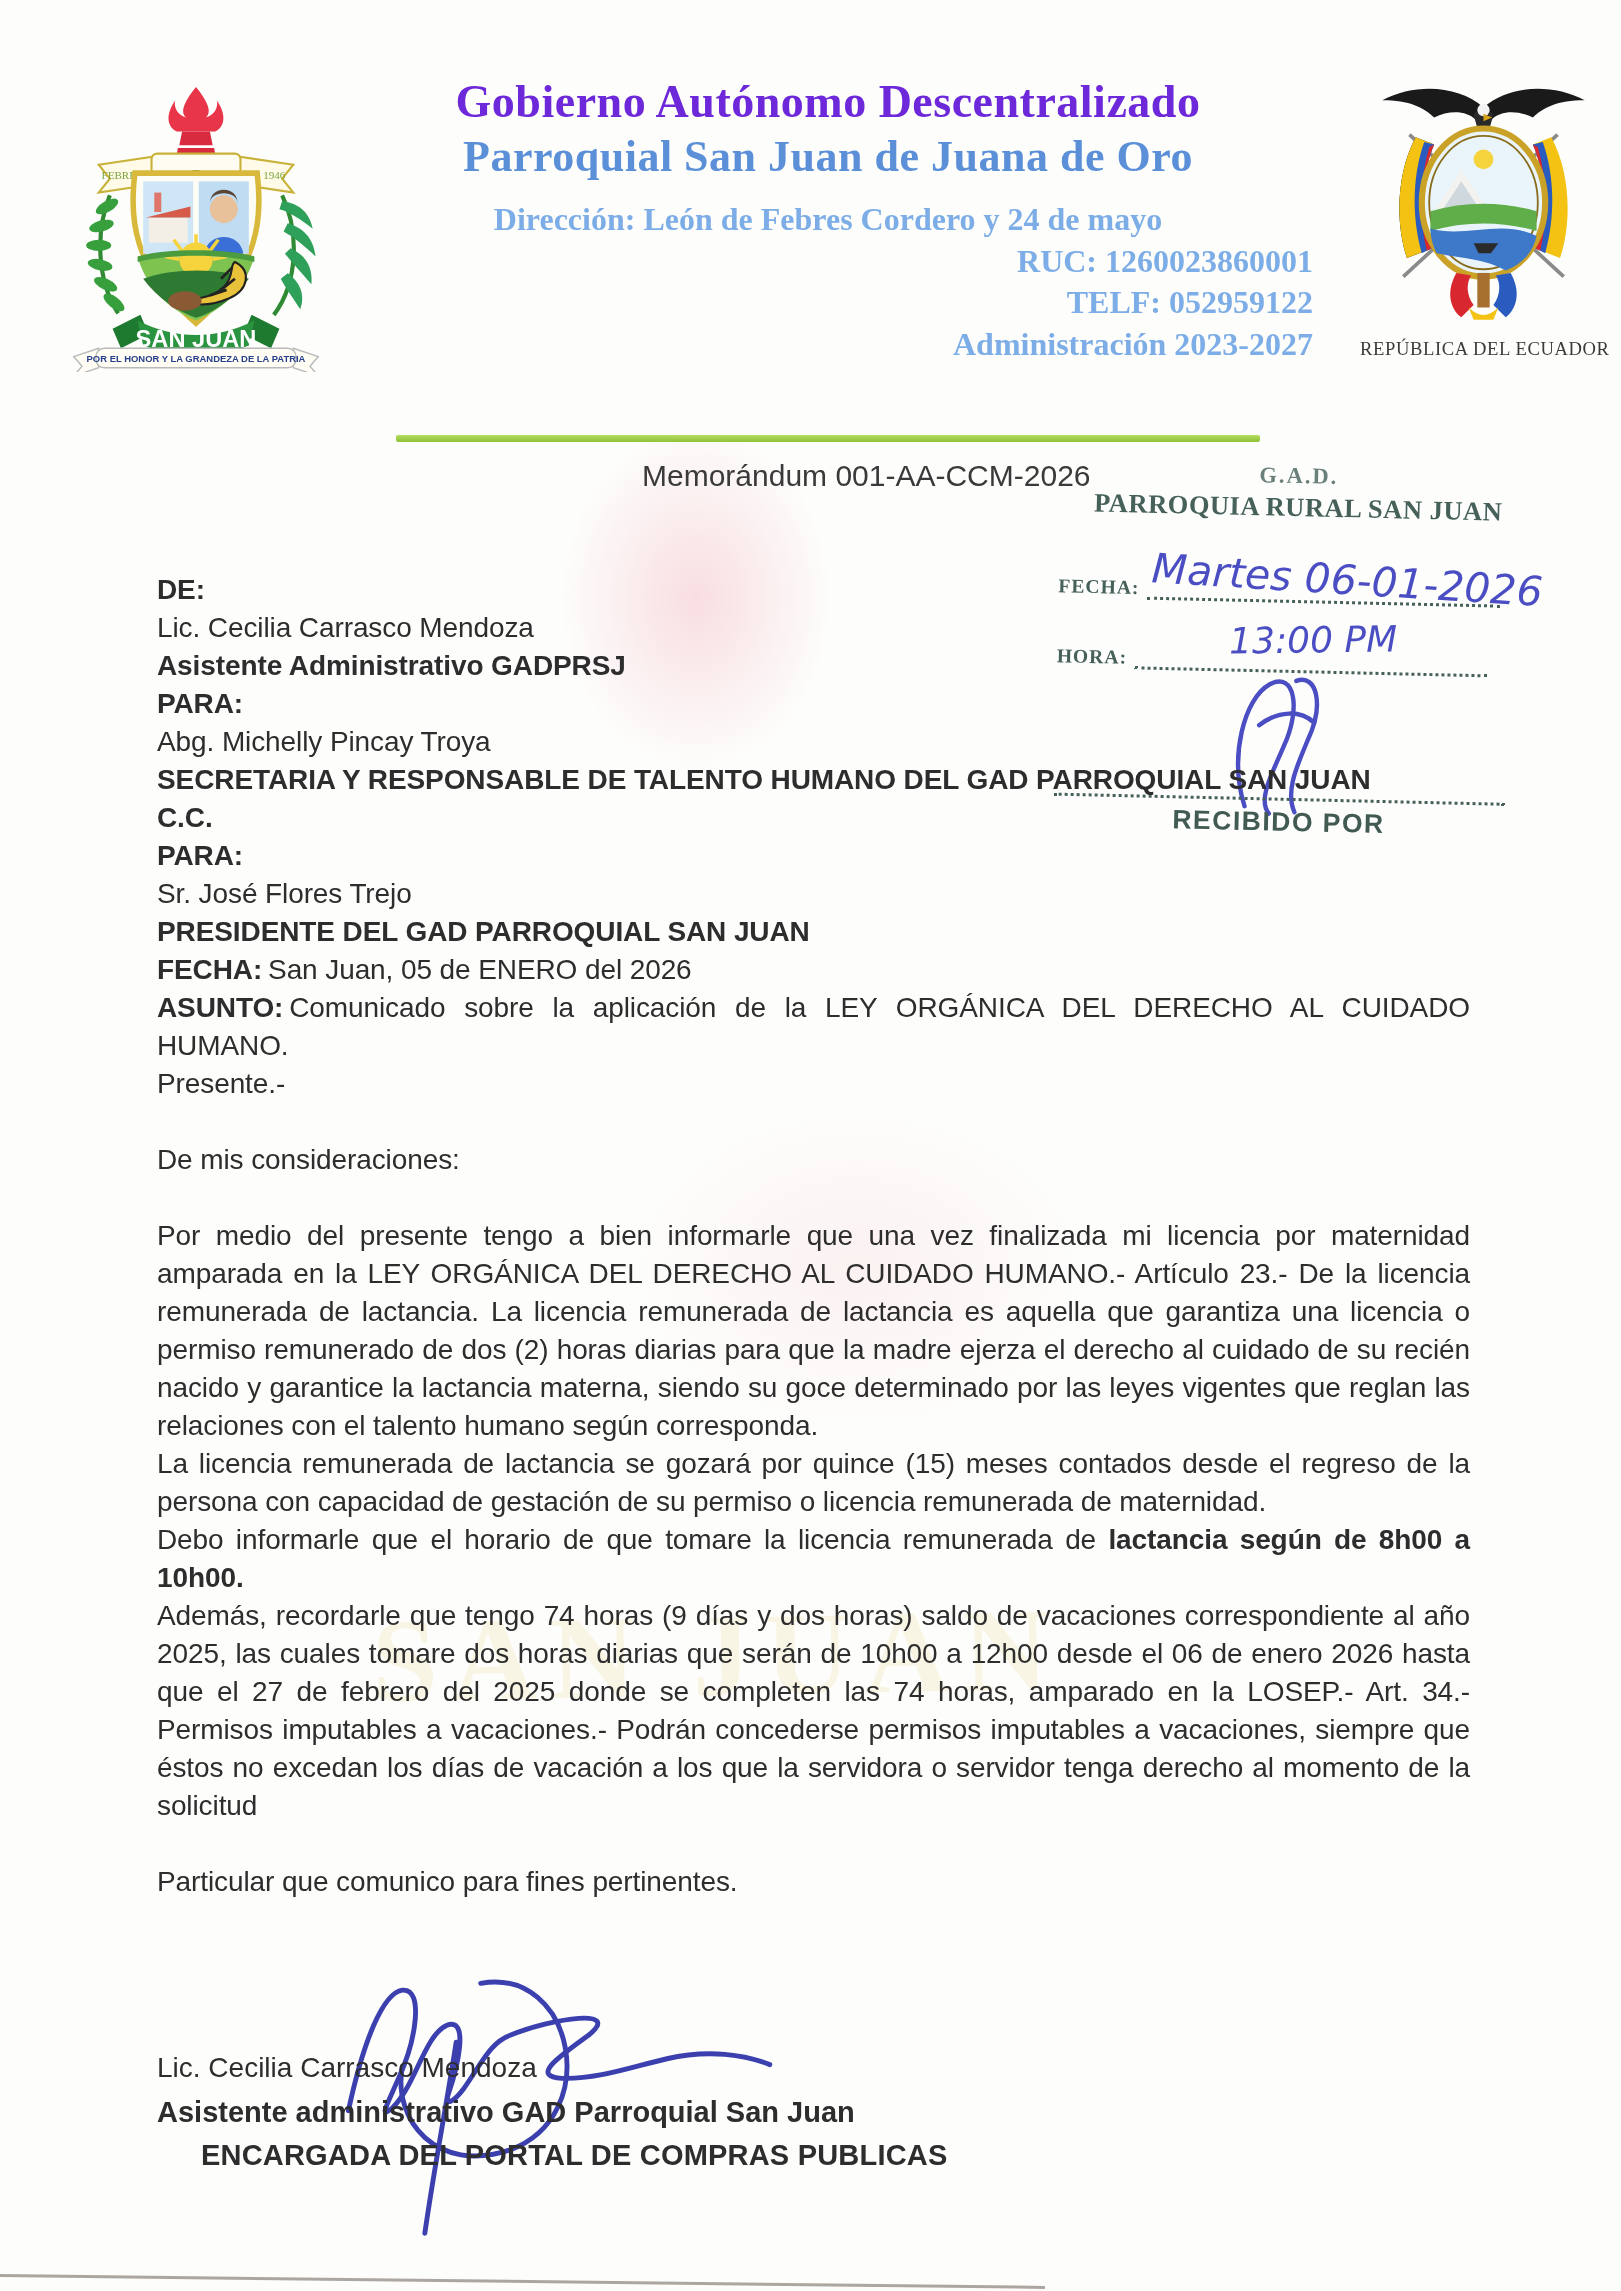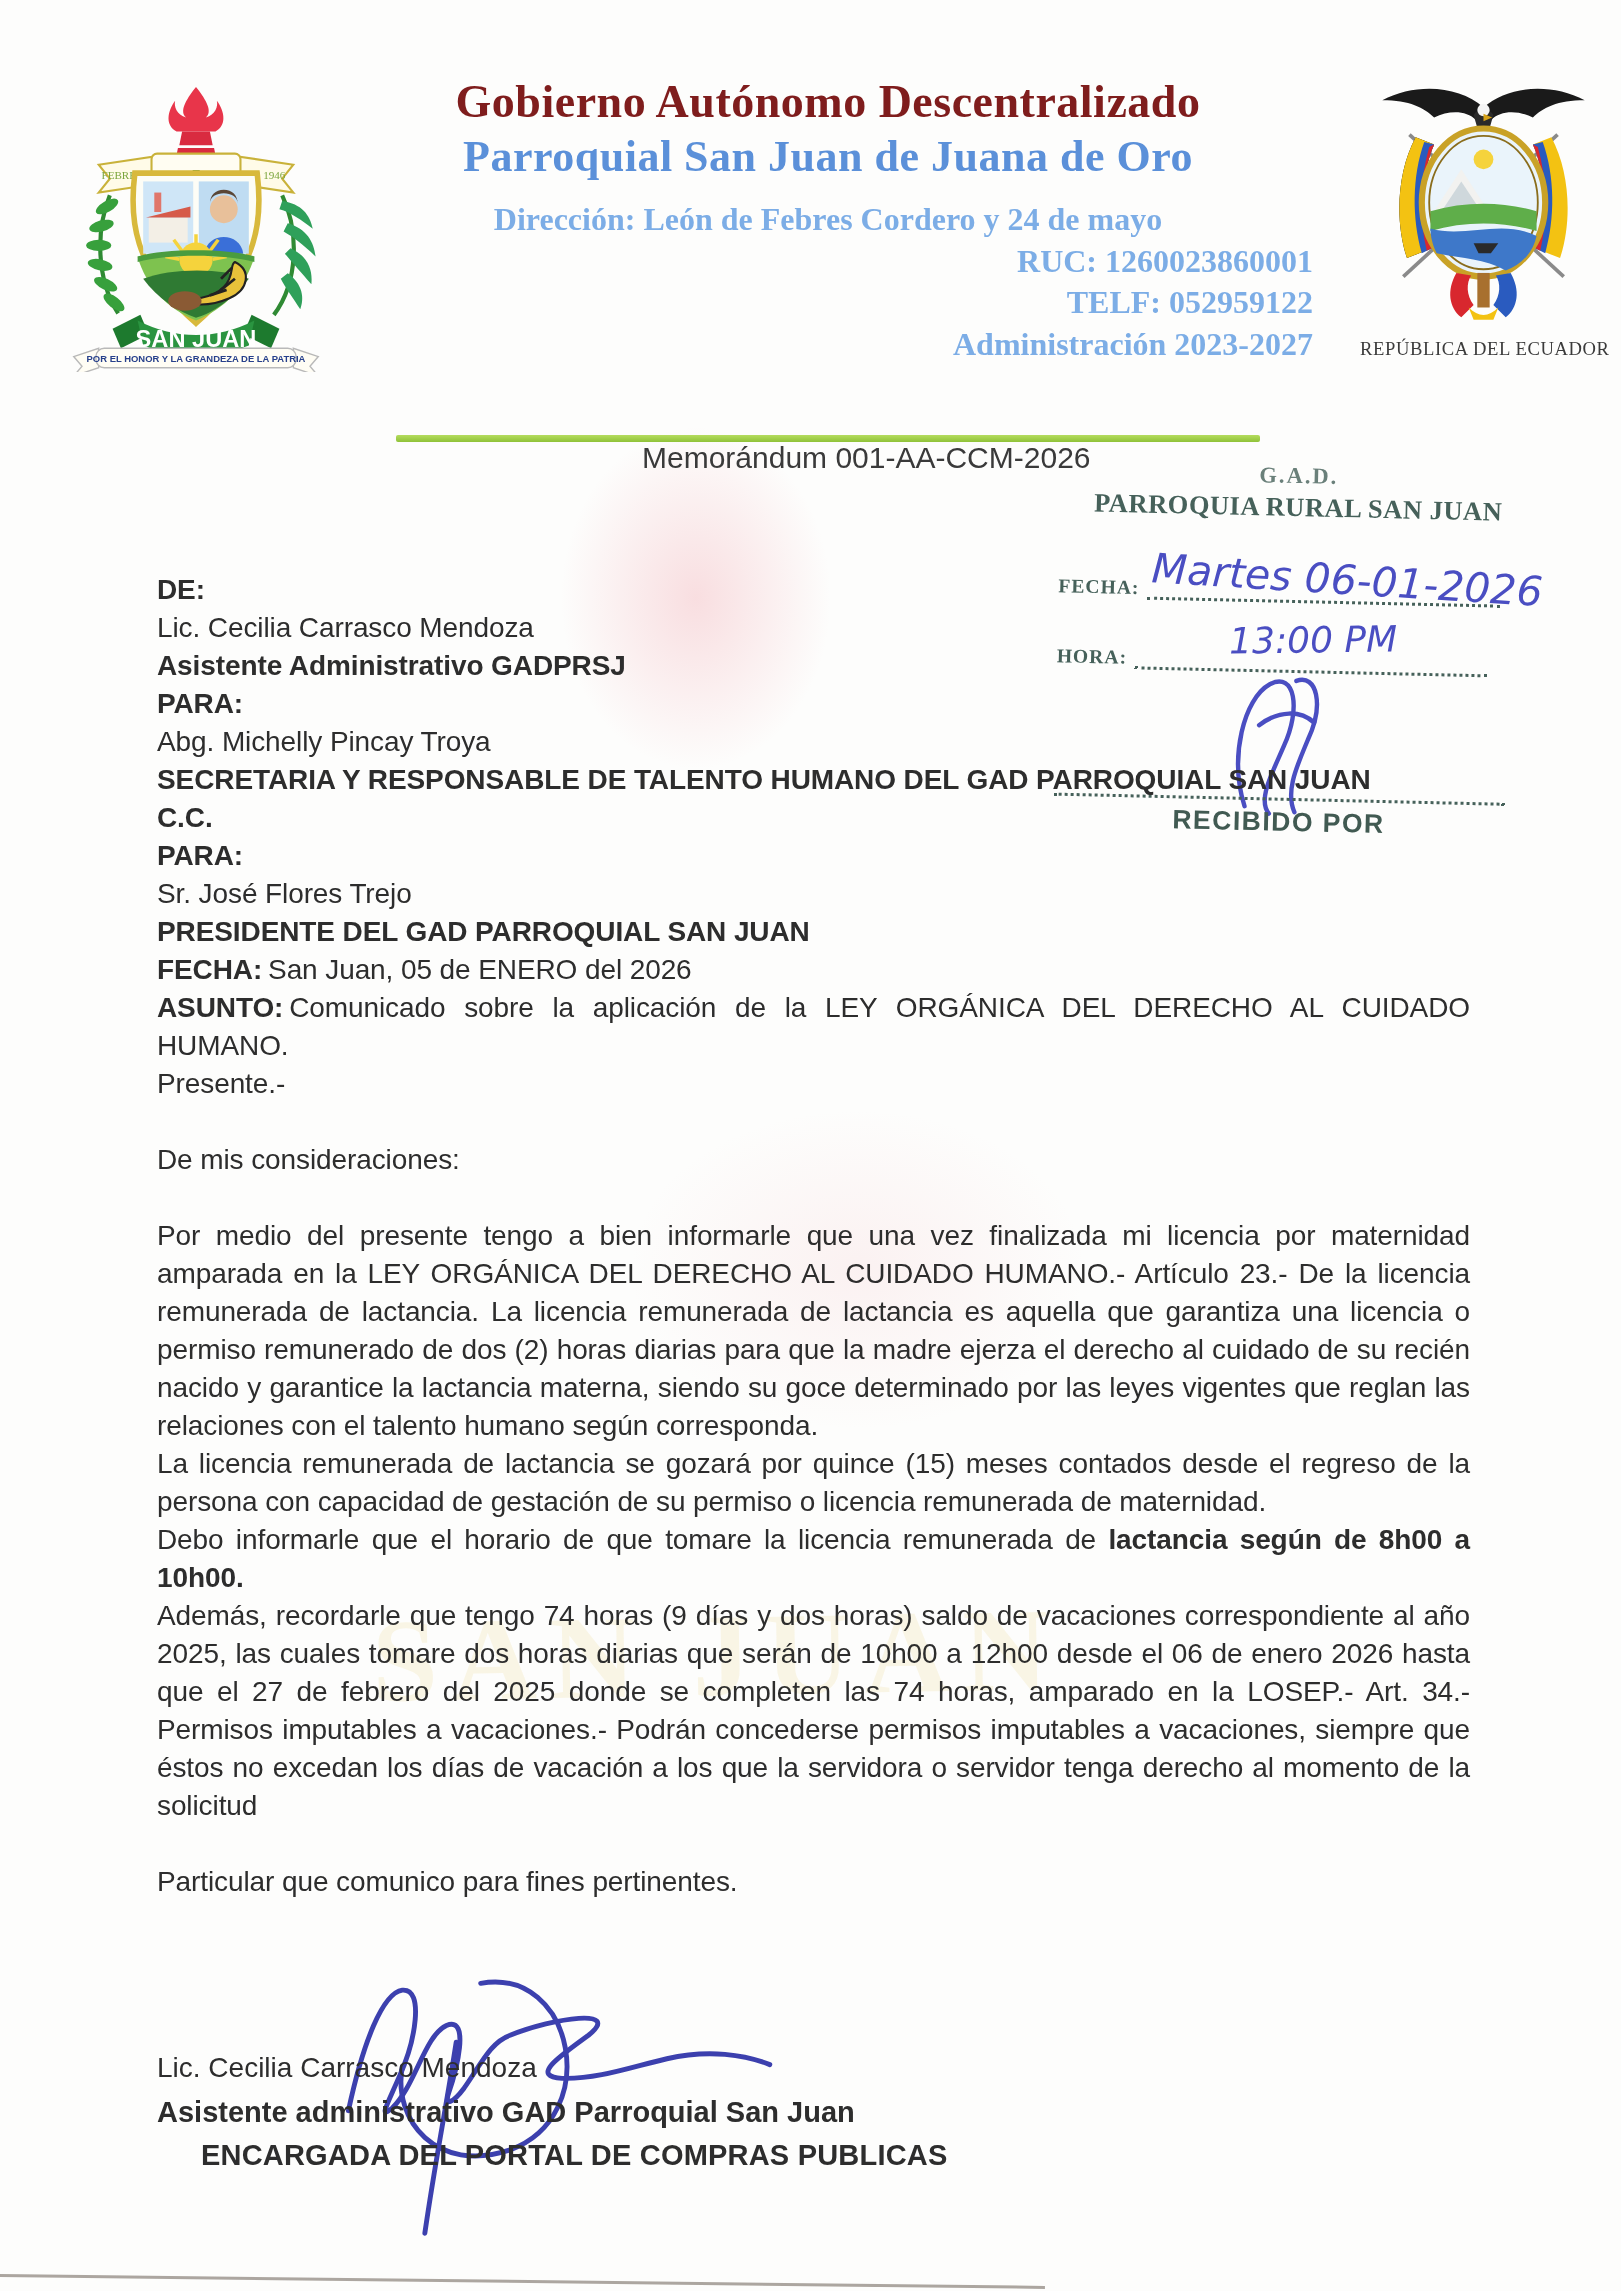--- a/index.html
+++ b/index.html
@@ -10,28 +10,28 @@
   }
   
   .seal-left{position:absolute;left:57px;top:84px;width:278px;height:288px;}
   .seal-right{position:absolute;left:1360px;top:73px;width:247px;height:294px;text-align:center;}
   .seal-right .caption{
     margin-top:8px;font-family:"Liberation Serif",serif;font-size:18.6px;
     letter-spacing:0.6px;color:#3b3b3b;white-space:nowrap;
   }
   .title-block{position:absolute;left:343px;top:74px;width:970px;text-align:center;
     font-family:"Liberation Serif",serif;font-weight:bold;}
-  .t1{font-size:46px;color:#7f1d1d;letter-spacing:0.5px;line-height:1.2;}
+  .t1{font-size:46px;color:#6d28d9;letter-spacing:0.5px;line-height:1.2;}
   .t2{font-size:44px;color:#5b90d9;letter-spacing:0.5px;line-height:1.2;margin-top:2px;}
   .t3{font-size:32px;color:#7cade6;margin-top:15px;line-height:1.3;}
   .t4,.t5,.t6{font-size:32px;color:#7cade6;line-height:1.3;text-align:right;}
   .divider{position:absolute;left:396px;top:435px;width:864px;height:6.9px;
     background:linear-gradient(#b5dc5e,#8fc238);border-radius:2px;}
   
-  .memo-number{position:absolute;left:642px;top:441px;font-size:30px;color:#3a3a3a;}
+  .memo-number{position:absolute;left:642px;top:459px;font-size:30px;color:#3a3a3a;}
   
   .stamp{position:absolute;left:1057px;top:439px;width:476px;color:#46615a;
     transform:rotate(1.3deg);}
   .stamp-gad{margin-top:23.5px;text-align:center;font-family:"Liberation Serif",serif;
     font-weight:bold;font-size:22.5px;letter-spacing:2px;opacity:.8;}
   .stamp-org{text-align:center;font-family:"Liberation Serif",serif;font-weight:bold;
     font-size:26.5px;letter-spacing:0.5px;white-space:nowrap;margin-top:3.9px;}
   .stamp-row{position:relative;margin-top:55px;white-space:nowrap;}
   .stamp-row.hora{margin-top:45px;}
   .stamp-label{font-family:"Liberation Serif",serif;font-weight:bold;font-size:19.6px;

